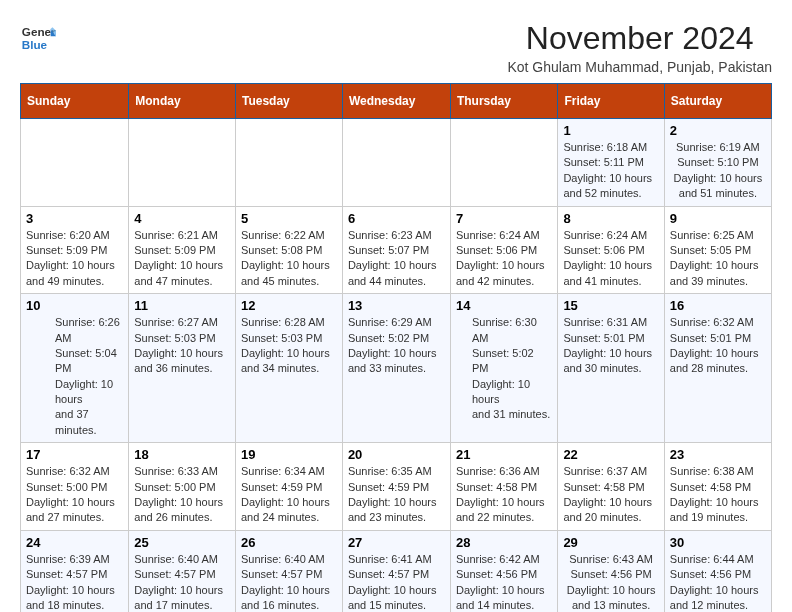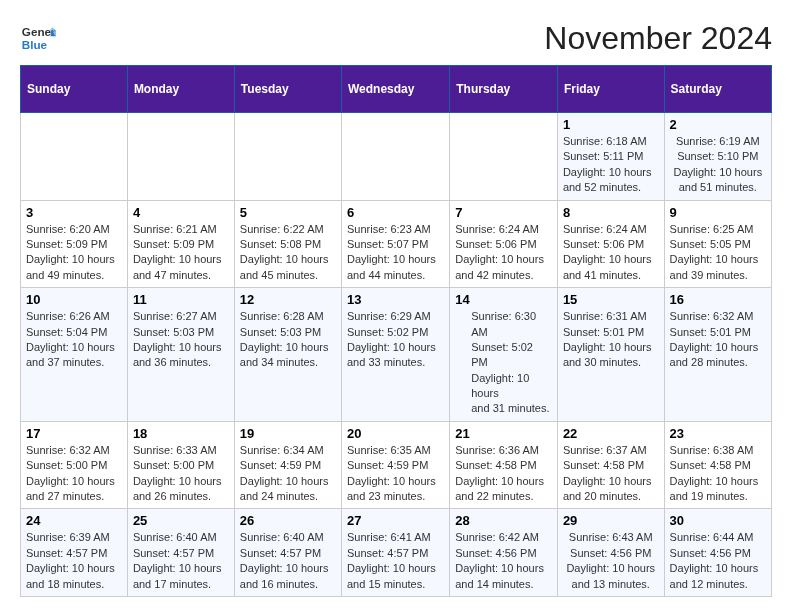--- a/index.html
+++ b/index.html
@@ -37,24 +37,24 @@
       font-size: 14px;
       color: #444;
       margin-top: 2px;
     }
     table {
       width: 100%;
       border-collapse: collapse;
       font-size: 11px;
     }
     thead th {
-      background-color: #4c1d95;
+      background-color: #c2410c;
       color: #fff;
       text-align: left;
-      padding: 16px 6px;
+      padding: 10px 6px;
       font-size: 12px;
       font-weight: bold;
       border: 1px solid #1a5fa0;
     }
     tbody td {
       border: 1px solid #ccc;
       vertical-align: top;
       padding: 4px 5px;
       width: 110px;
       min-height: 80px;
@@ -85,20 +85,21 @@
   <div class="logo">
     <svg class="logo-icon" viewBox="0 0 40 40">
       <text x="2" y="18" font-size="13" font-weight="bold" fill="#333">General</text>
       <text x="2" y="32" font-size="13" font-weight="bold" fill="#2979c8">Blue</text>
       <polygon points="34,10 40,18 34,18" fill="#2979c8"></polygon>
       <polygon points="36,8 42,14 40,18 34,10" fill="#5baae8" opacity="0.7"></polygon>
     </svg>
   </div>
   <div class="title-area">
     <div class="month-title">November 2024</div>
+    <div class="location-title">Kot Ghulam Muhammad, Punjab, Pakistan</div>
   </div>
 </div>
 
 <table>
   <thead>
     <tr>
       <th>Sunday</th>
       <th>Monday</th>
       <th>Tuesday</th>
       <th>Wednesday</th>
@@ -176,21 +177,21 @@
           <span class="day-num">9</span>
           <div class="cell-text" style="white-space: pre-line;">Sunrise: 6:25 AM
 Sunset: 5:05 PM
 Daylight: 10 hours
 and 39 minutes.</div>
         </td>
       </tr>
       <tr>
         <td>
           <span class="day-num">10</span>
-          <div class="cell-text" style="white-space: pre-line;">Sunrise: 6:26 AM
+          <div class="cell-text" style="white-space: pre-line; margin-left: 29px;">Sunrise: 6:26 AM
 Sunset: 5:04 PM
 Daylight: 10 hours
 and 37 minutes.</div>
         </td>
         <td>
           <span class="day-num">11</span>
           <div class="cell-text" style="white-space: pre-line;">Sunrise: 6:27 AM
 Sunset: 5:03 PM
 Daylight: 10 hours
 and 36 minutes.</div>

